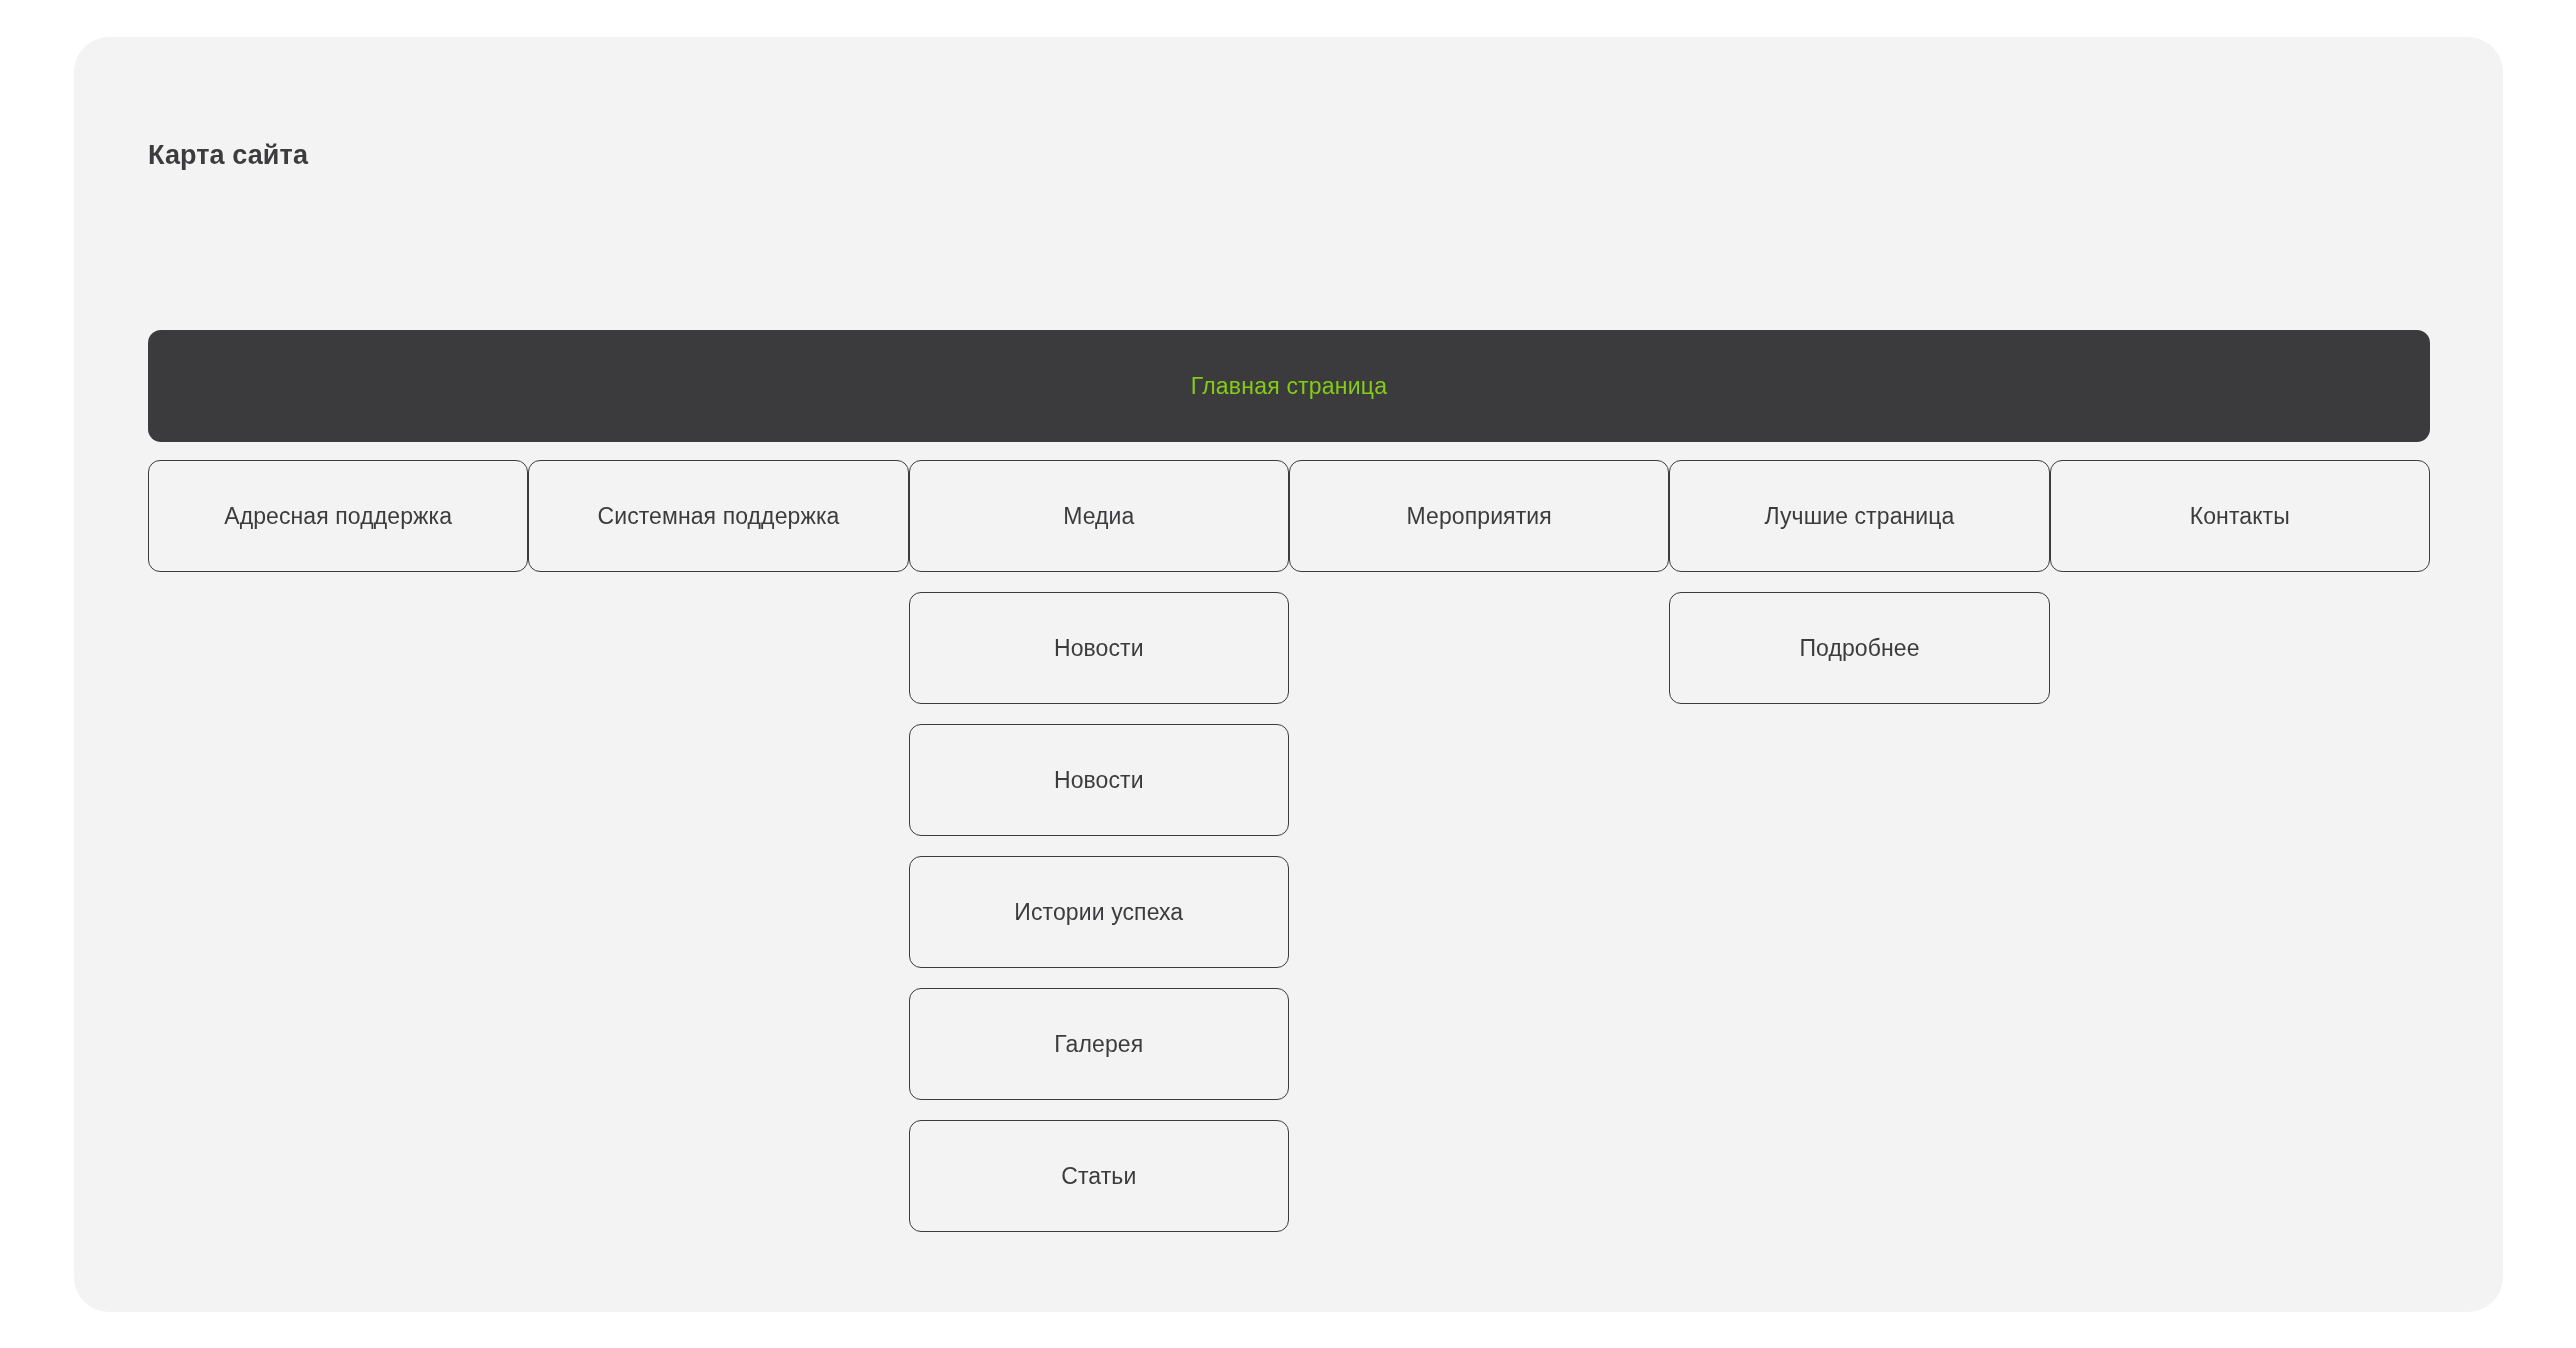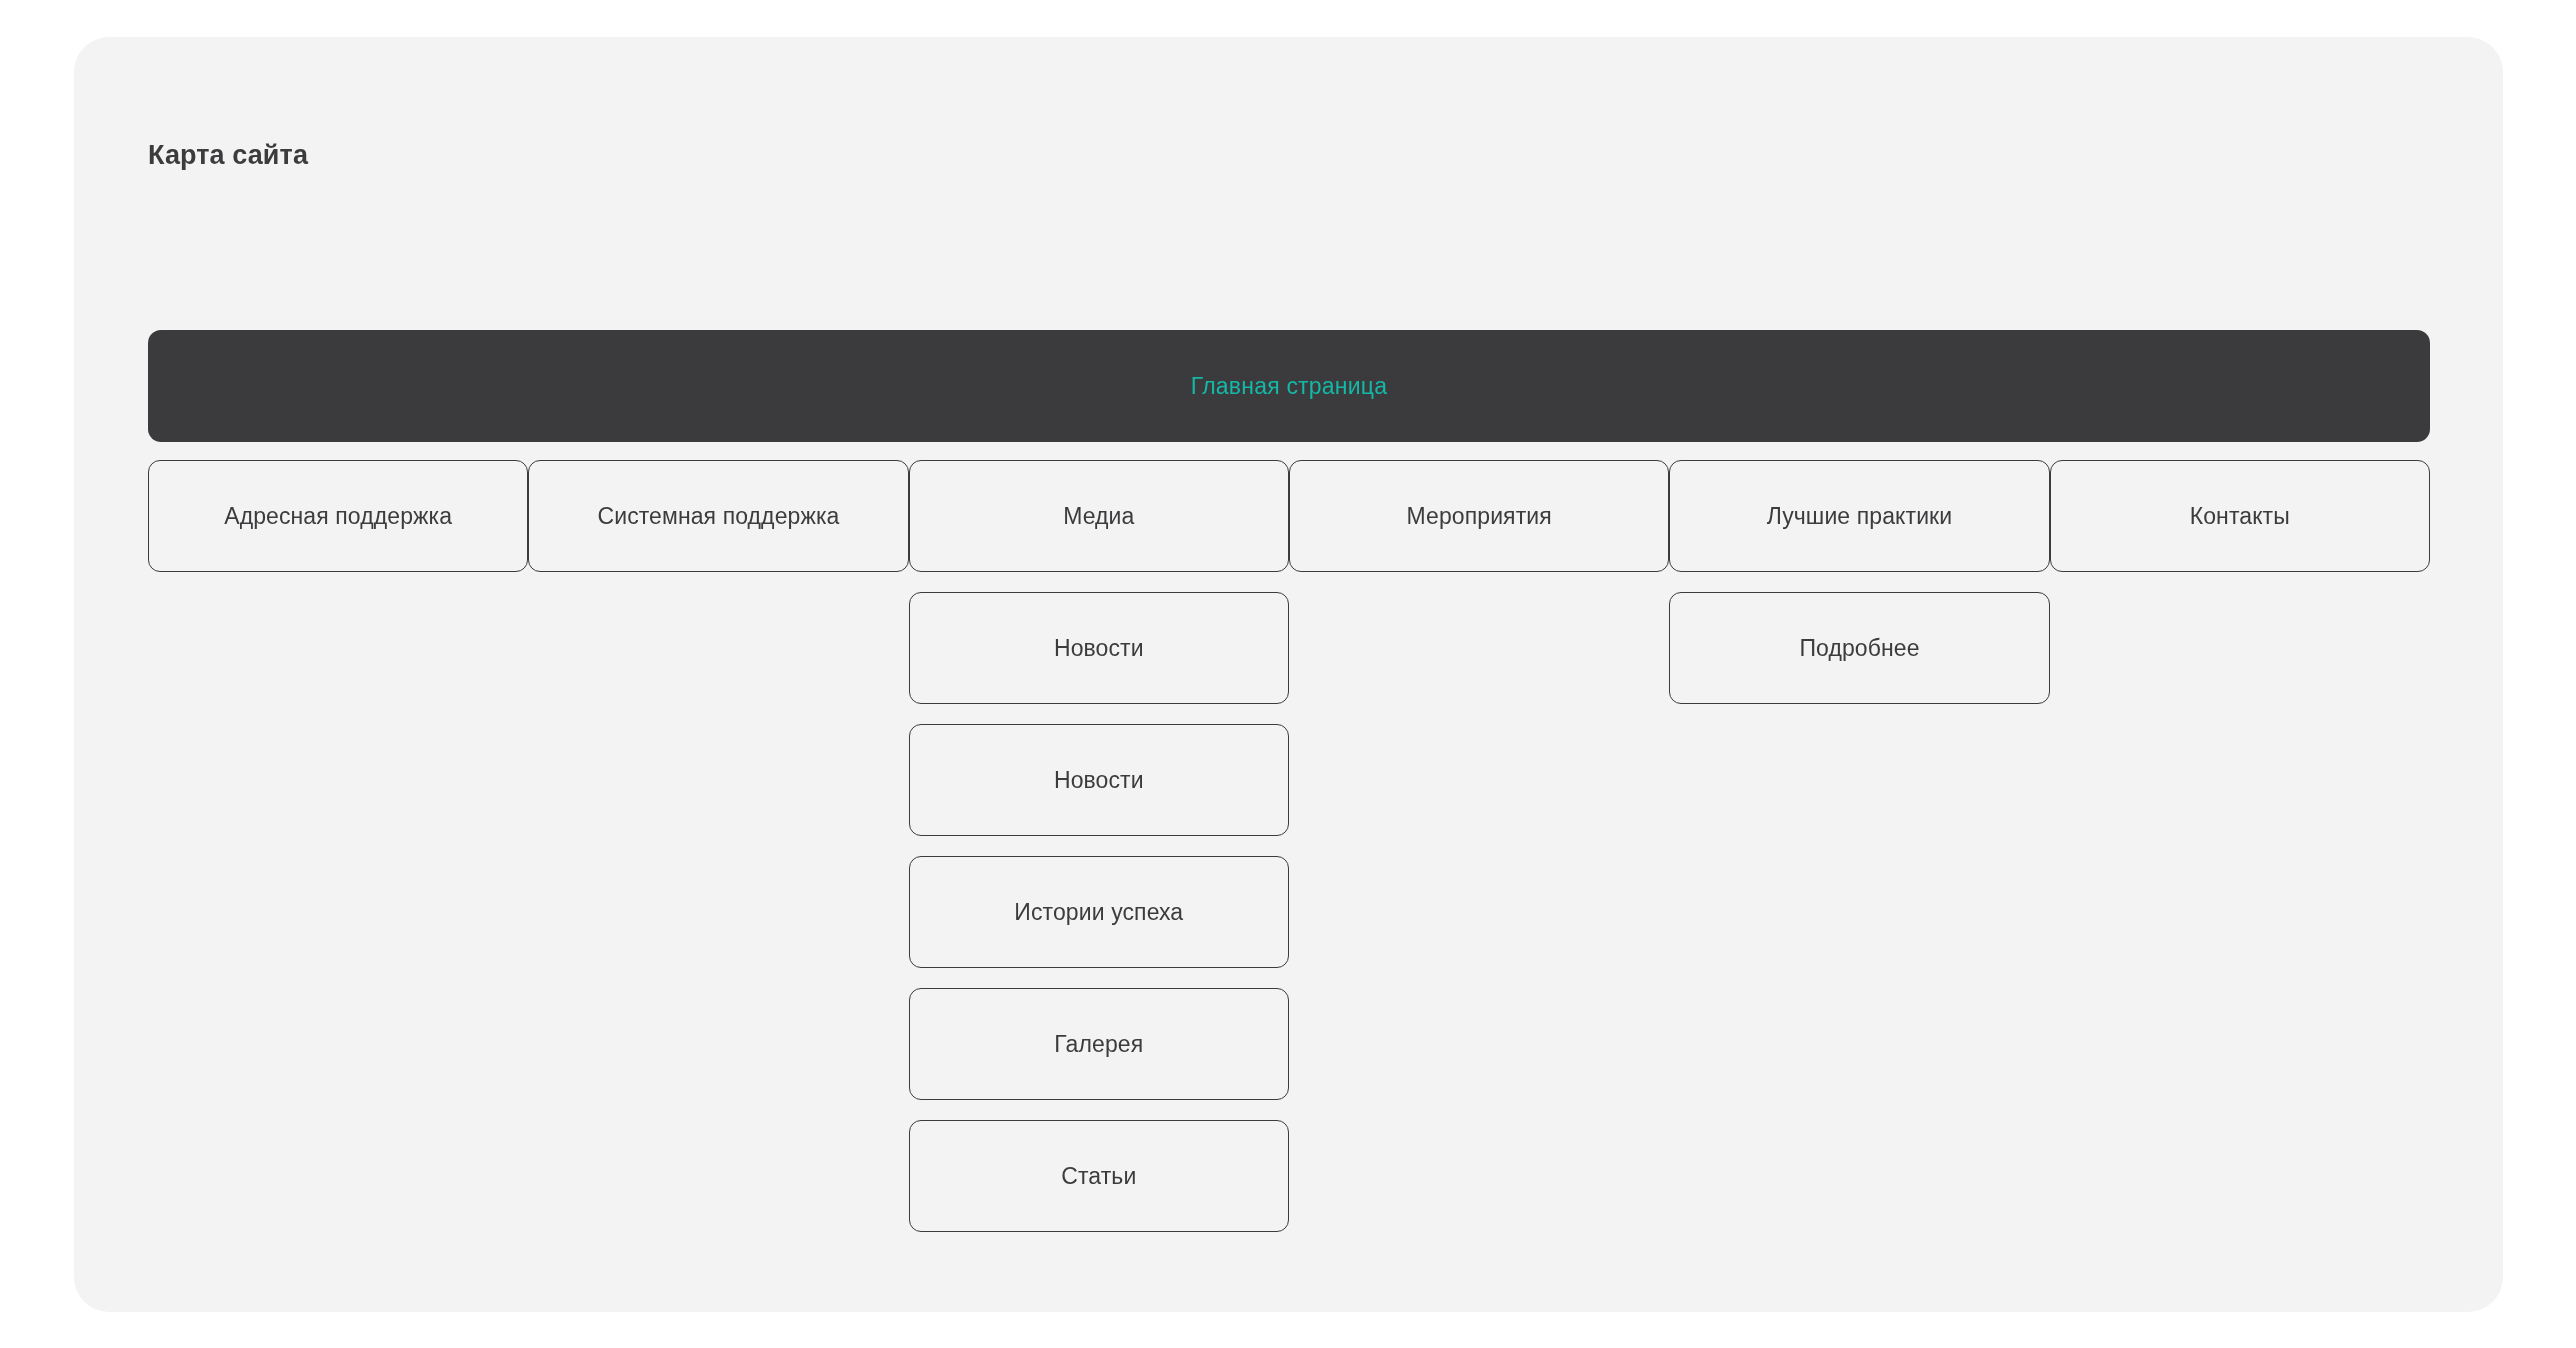--- a/index.html
+++ b/index.html
@@ -55,21 +55,21 @@
     height: 112px;
     background: #3b3b3d;
     border-radius: 13px;
     display: flex;
     align-items: center;
     justify-content: center;
     box-sizing: border-box;
   }
 
   .root-node .node-label {
-    color: #14b8a6;
+    color: #84cc16;
     font-size: 23px;
     font-weight: normal;
     letter-spacing: 0.2px;
   }
 
   
   .columns {
     display: flex;
     align-items: flex-start;
     margin-top: 18.4px;
@@ -158,21 +158,21 @@
         </div>
 
         <div class="column">
           <div class="node">
             <span class="node-label">Мероприятия</span>
           </div>
         </div>
 
         <div class="column">
           <div class="node">
-            <span class="node-label">Лучшие практики</span>
+            <span class="node-label">Лучшие страница</span>
           </div>
           <div class="node child">
             <span class="node-label">Подробнее</span>
           </div>
         </div>
 
 
         <div class="column">
           <div class="node">
             <span class="node-label">Контакты</span>

